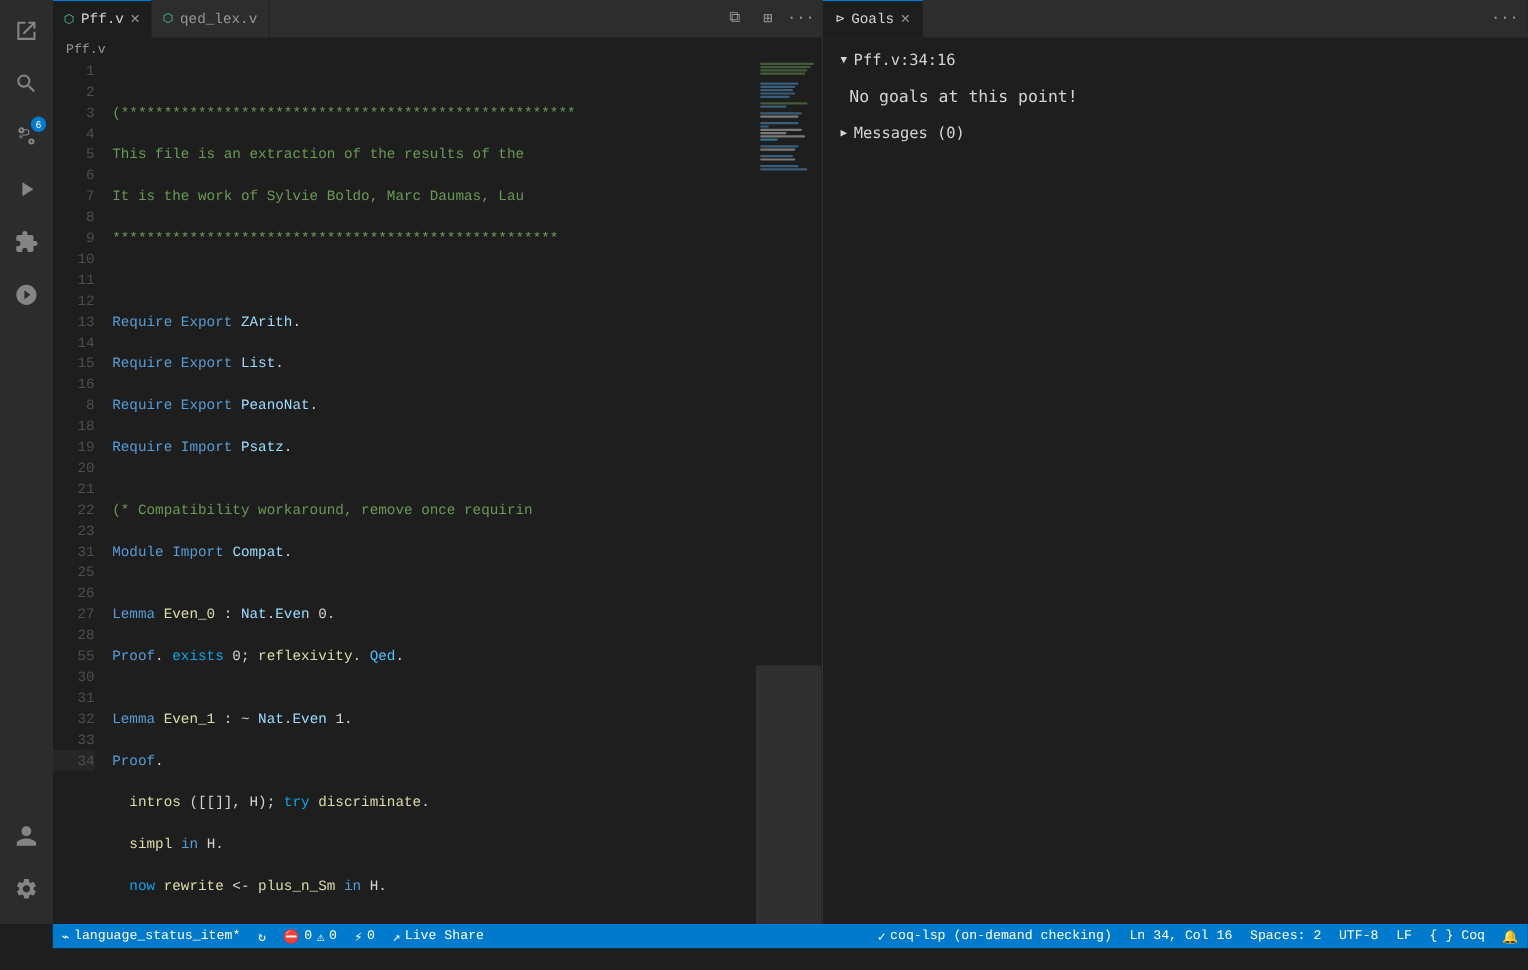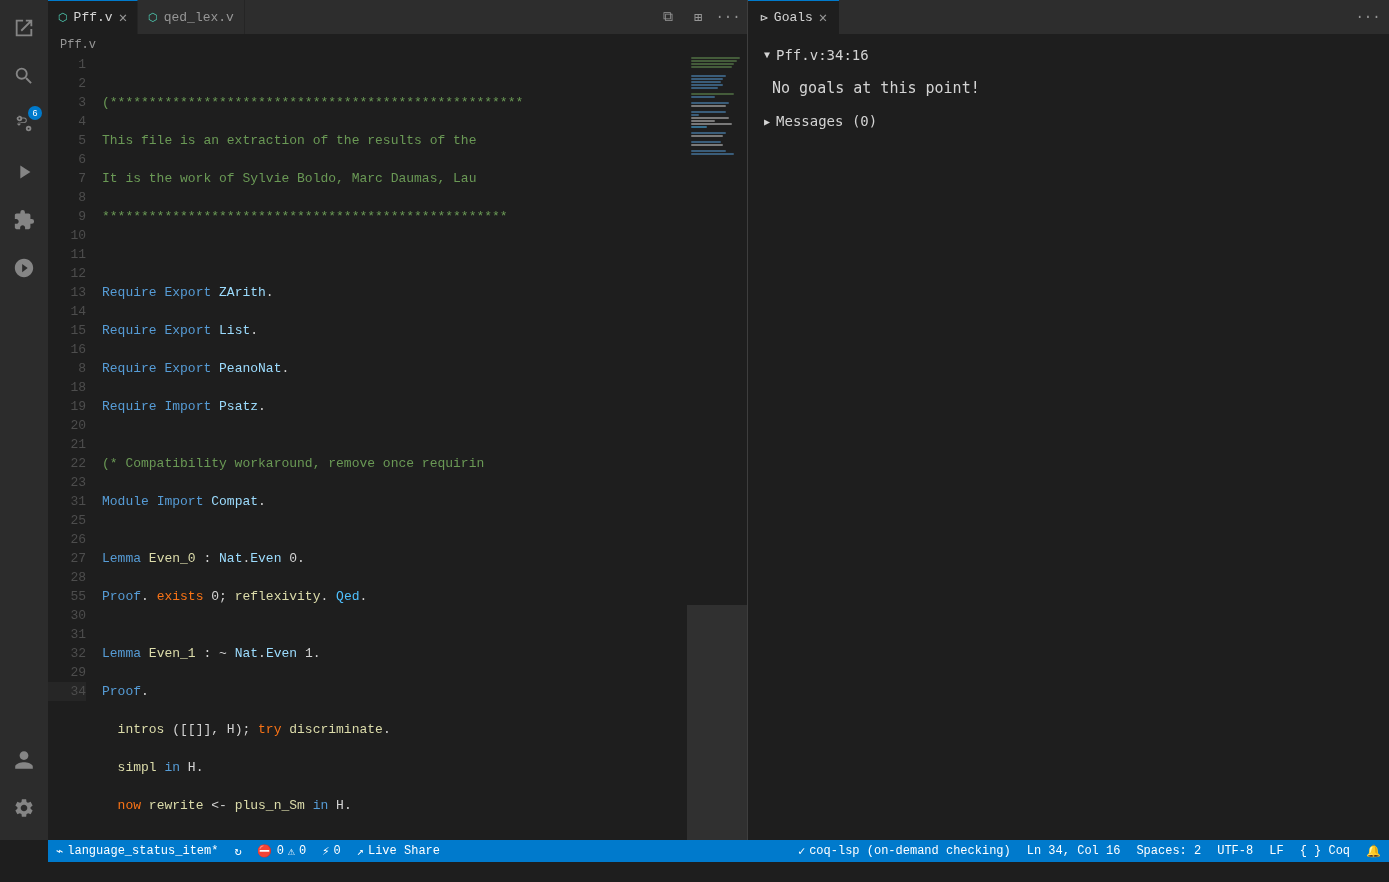--- a/index.html
+++ b/index.html
@@ -287,21 +287,21 @@
     .status-right {
       margin-left: auto;
       display: flex;
       align-items: center;
       gap: 0;
     }
 
     
     .kw-blue { color: #569cd6; }
     .kw-yellow { color: #dcdcaa; }
-    .kw-purple { color: #f97316; }
+    .kw-purple { color: #0ea5e9; }
     .kw-lightblue { color: #9cdcfe; }
     .kw-comment { color: #6a9955; }
     .kw-qed { color: #4fc1ff; }
 
     
     .code-editor::-webkit-scrollbar { width: 8px; }
     .code-editor::-webkit-scrollbar-track { background: #1e1e1e; }
     .code-editor::-webkit-scrollbar-thumb { background: #424242; }
 
     .minimap-overlay {
@@ -432,21 +432,21 @@
           <div>23</div>
           <div>31</div>
           <div>25</div>
         <div>26</div>
           <div>27</div>
           <div>28</div>
           <div>55</div>
           <div>30</div>
         <div>31</div>
           <div>32</div>
-          <div>29</div>
+          <div>33</div>
           <div style="background:rgba(255,255,255,0.04)">34</div>
       </div>
       <div class="code-content">
 <div></div>
 <div><span class="kw-comment">(*****************************************************</span></div>
 <div><span class="kw-comment">This file is an extraction of the results of the</span></div>
 <div><span class="kw-comment">It is the work of Sylvie Boldo, Marc Daumas, Lau</span></div>
 <div><span class="kw-comment">****************************************************</span></div>
 <div></div>
 <div></div>

